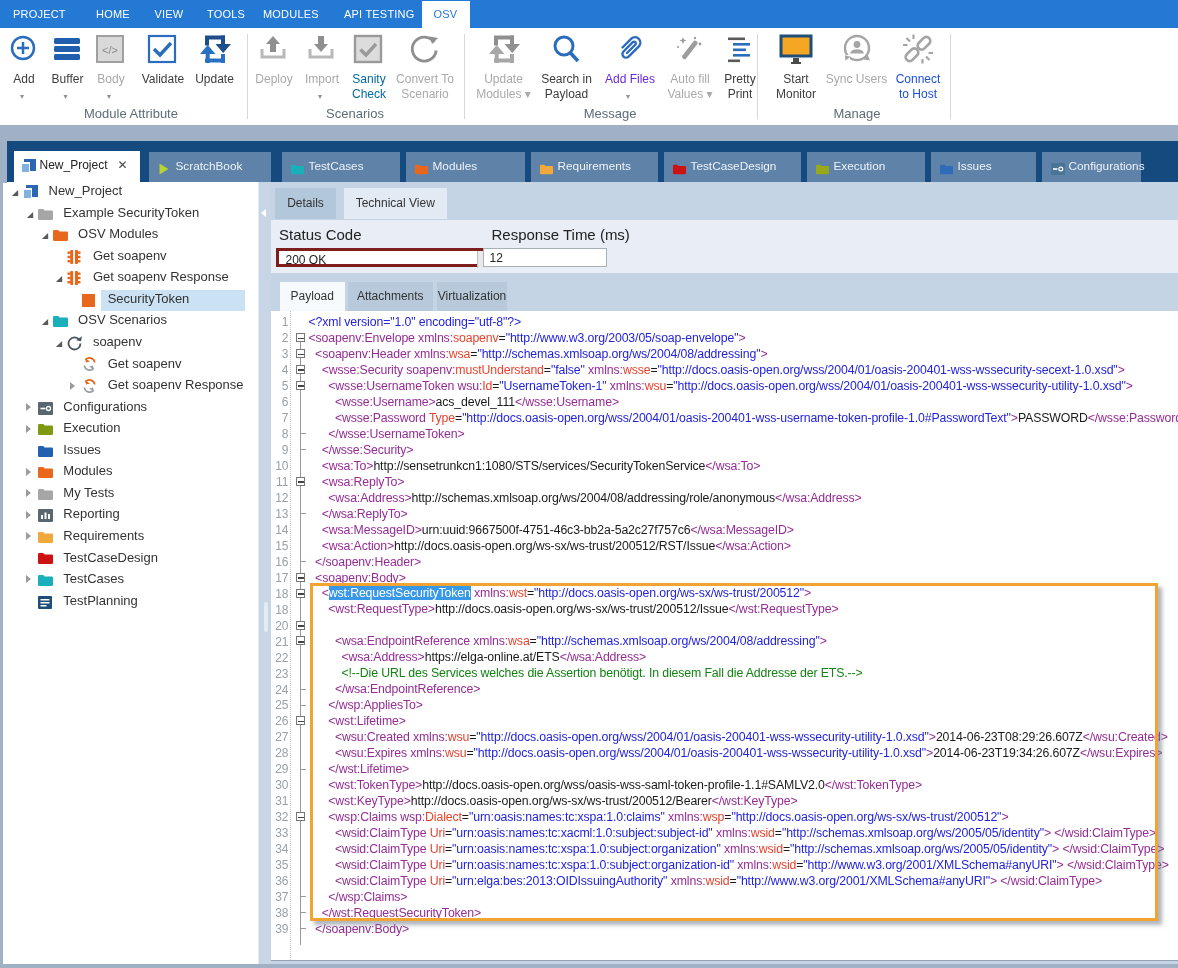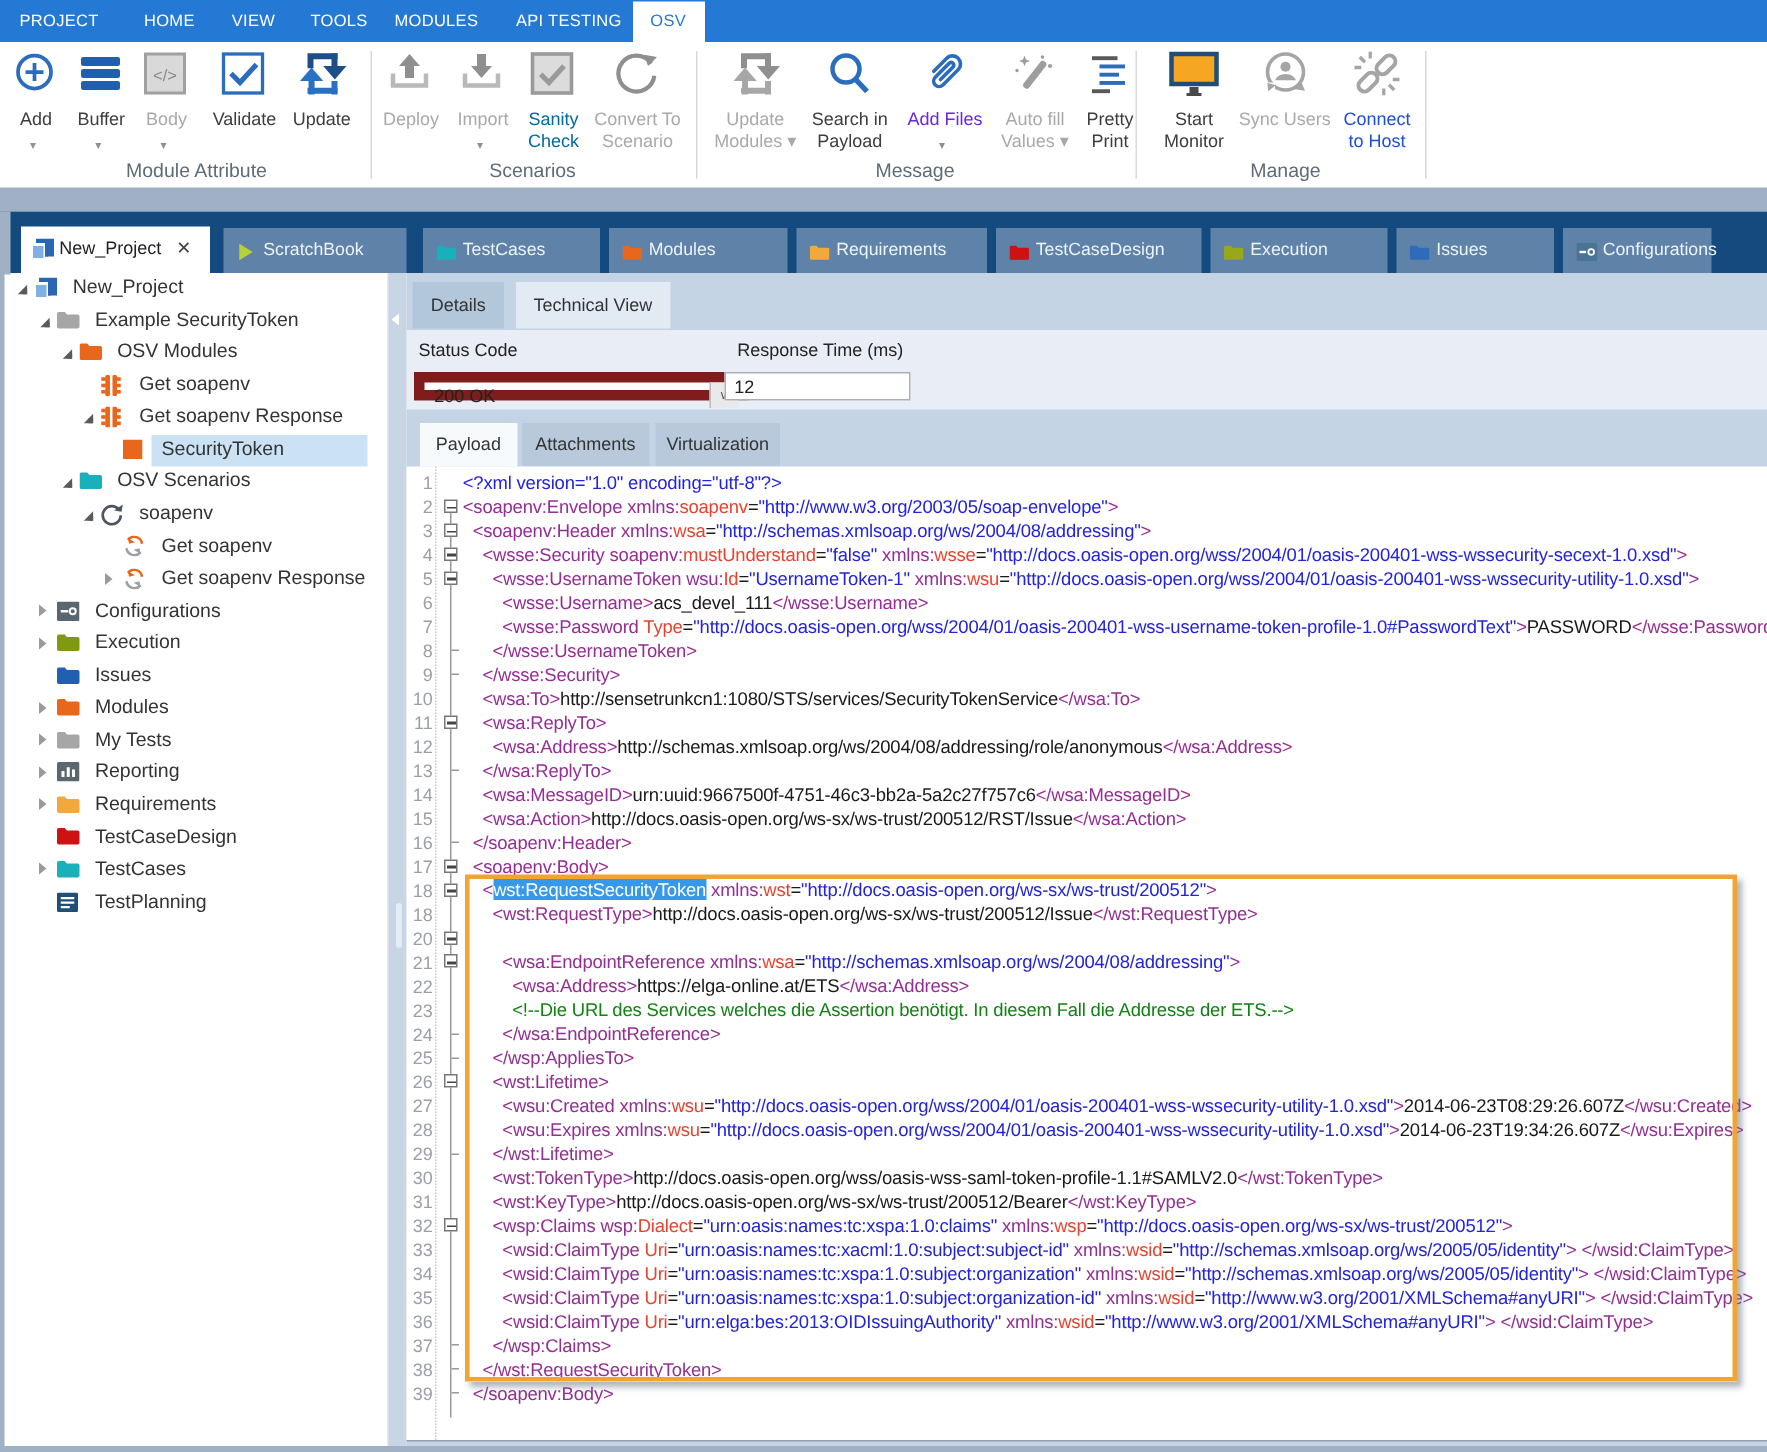--- a/index.html
+++ b/index.html
@@ -32,29 +32,29 @@
 
 
 #split{position:absolute;left:257.5px;top:182px;width:13.5px;height:782px;background:#c7d5e5;border-left:1.5px solid #e2e9f1}
 #splarrow{position:absolute;left:261px;top:209px;width:0;height:0;border-top:4.5px solid transparent;border-bottom:4.5px solid transparent;border-right:5px solid #fff}
 #splgrip{position:absolute;left:263.5px;top:602px;width:4px;height:30px;background:#e3ecf5;border-radius:2px}
 
 #panel{position:absolute;left:271px;top:182px;width:907px;height:782px;background:#c5d4e4}
 .ptab{position:absolute;top:6px;height:31px;font-size:12px;color:#333;text-align:center}
 #ptab-details{left:4px;width:61px;background:#b3c7db;line-height:30px}
 #ptab-tech{left:72.5px;width:103.5px;background:#e2eaf4;line-height:30px}
-.flabel{position:absolute;top:44px;font-size:12px;color:#222}
-#dd{position:absolute;left:4.5px;top:66px;width:223px;height:18.5px;background:#fff;border:7px solid #7f1d1d}
+.flabel{position:absolute;top:44px;font-size:15px;color:#222}
+#dd{position:absolute;left:4.5px;top:66px;width:223px;height:18.5px;background:#fff;border:3px solid #7f1d1d}
 #ddtext{position:absolute;left:7px;top:2px;font-size:12px;color:#222}
 #ddbtn{position:absolute;right:0;top:0;width:19px;height:16.5px;background:#e9e9e9;border-left:1px solid #bcbcbc;color:#555;font-size:8px;text-align:center;line-height:17px}
 #resp{position:absolute;left:211.5px;top:66px;width:124.5px;height:18.5px;background:#fff;border:1px solid #a8b0b8;font-size:12px;color:#222;padding:2px 0 0 6px}
 .ctab{position:absolute;top:100px;height:28.5px;font-size:12px;color:#333;text-align:center}
 #ctab-payload{left:9px;width:64.5px;background:#f7fafc;line-height:28px}
 #ctab-att{left:77px;width:84.5px;background:#b7c9db;line-height:28px}
-#ctab-virt{left:166px;width:83px;background:#b7c9db;line-height:28px}
+#ctab-virt{left:166px;width:70px;background:#b7c9db;line-height:28px}
 
 #code{position:absolute;left:271px;top:310.5px;width:907px;height:649px;background:#fff;overflow:hidden}
 #codehr{position:absolute;left:271px;top:959.5px;width:907px;height:1.5px;background:#93a1b1}
 .cl{position:absolute;left:0;width:907px;height:15.97px}
 .ln{position:absolute;right:889.5px;top:1.3px;font-size:12px;color:#9aa0a6;text-align:right}
 .ct{position:absolute;left:37.5px;top:1.1px;font-size:12.3px;white-space:pre;letter-spacing:-0.12px}
 .ct .t{color:#952d95}.ct .a{color:#e8432e}.ct .q{color:#2323dc}.ct .k{color:#1a1a1a}.ct .c{color:#108310}
 .ct .sel{background:#3898e8;color:#fff}
 .fb{position:absolute;left:24.5px;top:3.2px;width:9px;height:9px;border:1px solid #777;background:#fff;z-index:3}
 .fb::after{content:'';position:absolute;left:1.5px;top:3.5px;width:6px;height:1.6px;background:#444}

